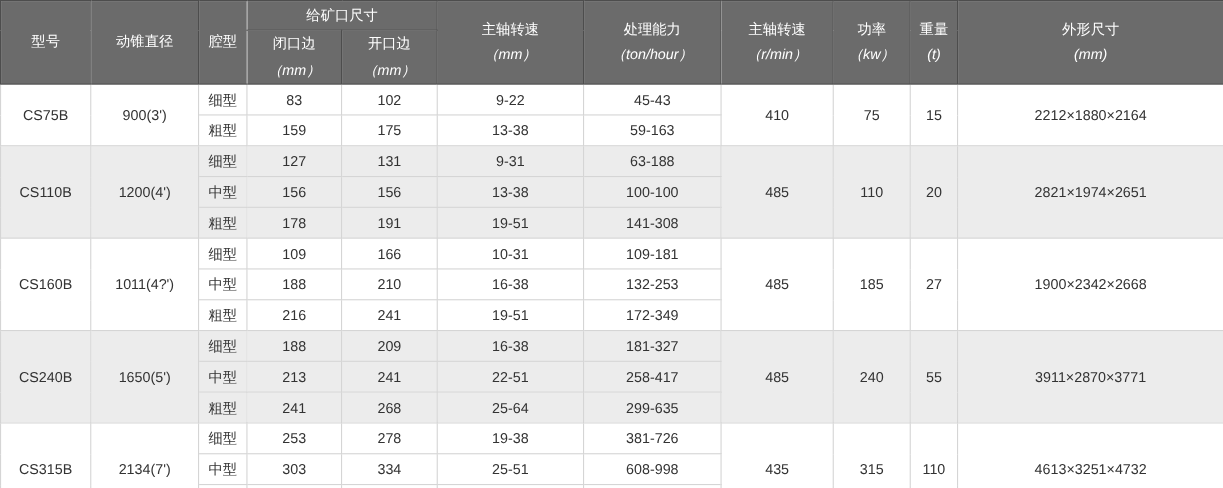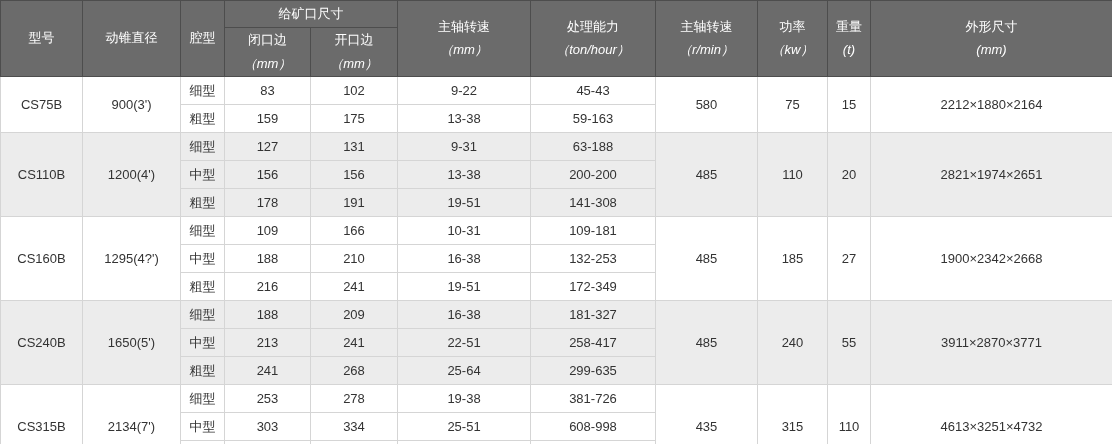--- a/index.html
+++ b/index.html
@@ -106,21 +106,21 @@
   <tbody>
 
     <tr>
       <td rowspan="2">CS75B</td>
       <td rowspan="2">900(3')</td>
       <td>细型</td>
       <td>83</td>
       <td>102</td>
       <td>9-22</td>
       <td>45-43</td>
-      <td rowspan="2">580</td>
+      <td rowspan="2">410</td>
       <td rowspan="2">75</td>
       <td rowspan="2">15</td>
       <td rowspan="2">2212×1880×2164</td>
     </tr>
     <tr>
       <td>粗型</td>
       <td>159</td>
       <td>175</td>
       <td>13-38</td>
       <td>59-163</td>
@@ -137,33 +137,33 @@
       <td rowspan="3">485</td>
       <td rowspan="3">110</td>
       <td rowspan="3">20</td>
       <td rowspan="3">2821×1974×2651</td>
     </tr>
     <tr class="alt">
       <td>中型</td>
       <td>156</td>
       <td>156</td>
       <td>13-38</td>
-      <td>200-200</td>
+      <td>100-100</td>
     </tr>
     <tr class="alt">
       <td>粗型</td>
       <td>178</td>
       <td>191</td>
       <td>19-51</td>
       <td>141-308</td>
     </tr>
 
     <tr>
       <td rowspan="3">CS160B</td>
-      <td rowspan="3">1295(4?')</td>
+      <td rowspan="3">1011(4?')</td>
       <td>细型</td>
       <td>109</td>
       <td>166</td>
       <td>10-31</td>
       <td>109-181</td>
       <td rowspan="3">485</td>
       <td rowspan="3">185</td>
       <td rowspan="3">27</td>
       <td rowspan="3">1900×2342×2668</td>
     </tr>

